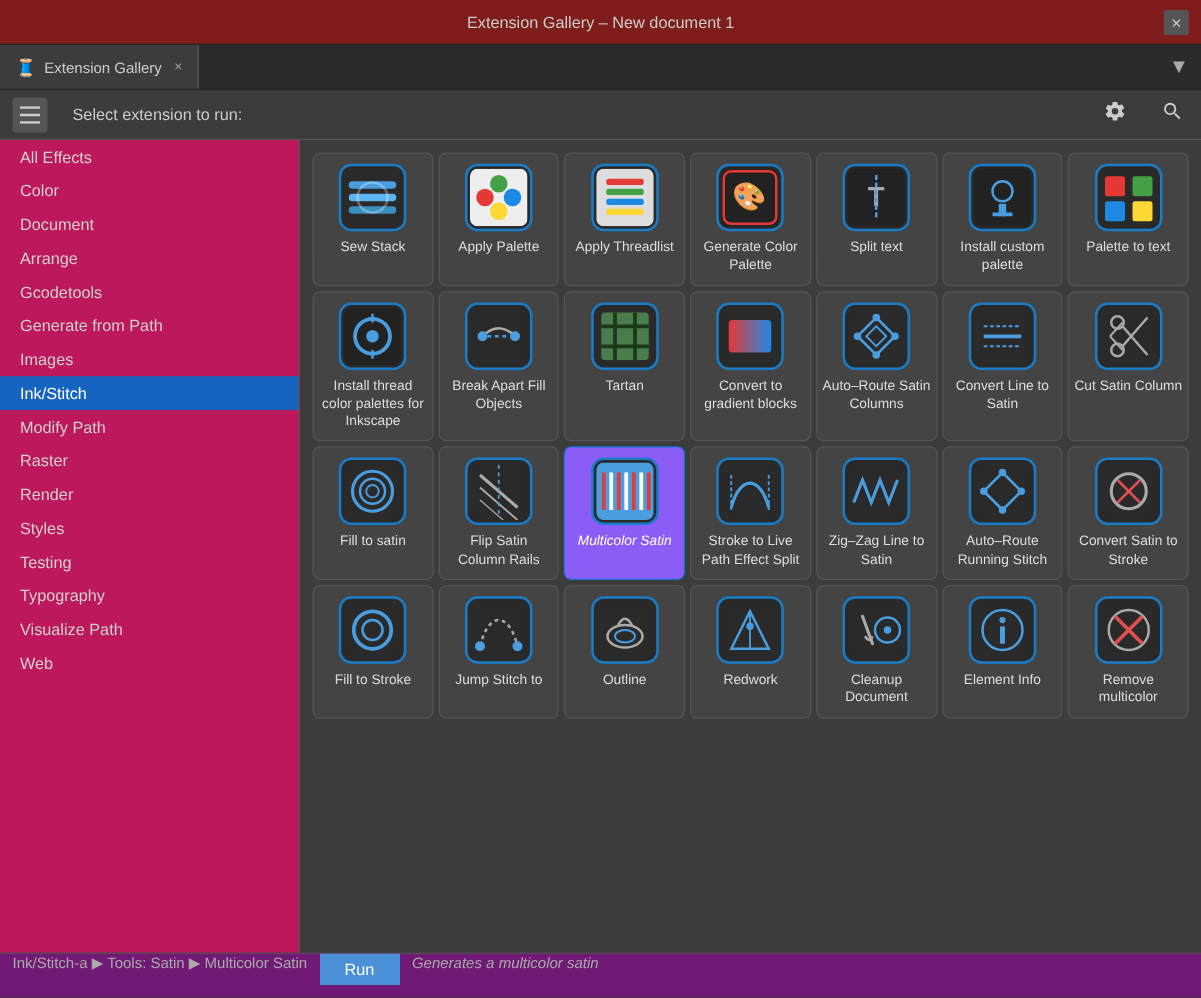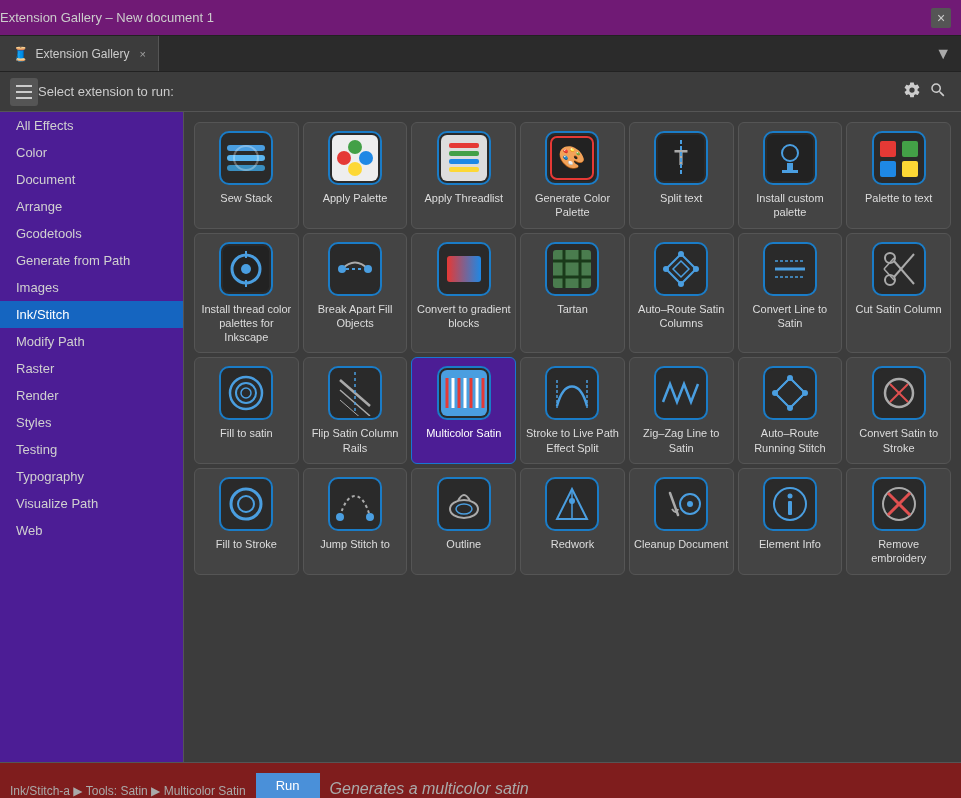--- a/index.html
+++ b/index.html
@@ -7,25 +7,25 @@
       font-family: -apple-system, BlinkMacSystemFont, "Segoe UI", sans-serif;
       background: #3c3c3c;
       color: #e0e0e0;
       width: 961px;
       height: 798px;
       overflow: hidden;
       font-size: 13px;
     }
     
     #title-bar {
-      background: #701a75;
+      background: #7f1d1d;
       height: 36px;
       display: flex;
       align-items: center;
-      justify-content: flex-start;
+      justify-content: center;
       position: relative;
       border-bottom: 1px solid #222;
     }
     #title-bar .title {
       color: #ccc;
       font-size: 13px;
     }
     #close-btn {
       position: absolute;
       right: 10px;
@@ -80,21 +80,21 @@
       font-size: 16px;
     }
     
     #toolbar {
       background: #3c3c3c;
       height: 40px;
       display: flex;
       align-items: center;
       padding: 0 10px;
       border-bottom: 1px solid #555;
-      gap: 0;
+      gap: 20px;
     }
     #toolbar .sidebar-toggle {
       width: 28px;
       height: 28px;
       background: #555;
       border: none;
       cursor: pointer;
       display: flex;
       align-items: center;
       justify-content: center;
@@ -114,22 +114,22 @@
       font-size: 16px;
       padding: 4px;
     }
     
     #main {
       display: flex;
       height: calc(798px - 36px - 36px - 40px - 36px);
     }
     
     #sidebar {
-      width: 184px;
-      background: #4c1d95;
+      width: 240px;
+      background: #be185d;
       border-right: 1px solid #555;
       overflow-y: auto;
       flex-shrink: 0;
     }
     .sidebar-item {
       padding: 6px 16px;
       cursor: pointer;
       color: #d0d0d0;
       font-size: 13px;
       border-radius: 0;
@@ -159,22 +159,23 @@
       flex-direction: column;
       align-items: center;
       padding: 8px 4px;
       border-radius: 6px;
       cursor: pointer;
       background: #444;
       border: 1px solid #555;
       min-height: 90px;
     }
     .ext-item.selected {
-      background: #4c1d95;
+      background: #8b5cf6;
       border-color: #1976d2;
+      font-style: italic;
     }
     .ext-icon {
       width: 54px;
       height: 54px;
       border-radius: 10px;
       background: #2a2a2a;
       border: 2px solid #1a7cc7;
       display: flex;
       align-items: center;
       justify-content: center;
@@ -186,43 +187,43 @@
     .ext-label {
       font-size: 11px;
       text-align: center;
       color: #ddd;
       line-height: 1.3;
     }
     .ext-item.selected .ext-label { color: #fff; }
     
     #status-bar {
       height: 36px;
-      background: #7f1d1d;
+      background: #701a75;
       border-top: 1px solid #555;
       display: flex;
-      align-items: flex-end;
+      align-items: flex-start;
       padding: 0 10px;
       gap: 10px;
     }
     #status-bar .path-text {
       font-size: 12px;
       color: #aaa;
     }
     #status-bar .run-btn {
       background: #4a90d9;
       border: none;
       color: #fff;
       padding: 5px 20px;
       border-radius: 0;
       cursor: pointer;
       font-size: 13px;
     }
     #status-bar .generates-text {
       color: #aaa;
-      font-size: 16px;
+      font-size: 12px;
       font-style: italic;
     }
 
     
     #sidebar::-webkit-scrollbar { width: 6px; }
     #sidebar::-webkit-scrollbar-track { background: #333; }
     #sidebar::-webkit-scrollbar-thumb { background: #666; }
   </style>
 </head>
 <body>
@@ -385,43 +386,43 @@
               <circle cx="36" cy="23" r="4" fill="#4a9ee0"></circle>
               <line x1="14" y1="23" x2="32" y2="23" stroke="#4a9ee0" stroke-width="2" stroke-dasharray="3,3"></line>
             </svg>
           </div>
           <div class="ext-label">Break Apart Fill Objects</div>
         </div>
         <div class="ext-item">
           <div class="ext-icon">
             <svg width="46" height="46" viewBox="0 0 46 46">
               <rect width="46" height="46" rx="6" fill="#2a2a2a"></rect>
+              <rect x="4" y="4" width="38" height="38" rx="3" fill="#4a7c4e"></rect>
+              <line x1="4" y1="15" x2="42" y2="15" stroke="#1a3a1a" stroke-width="3"></line>
+              <line x1="4" y1="31" x2="42" y2="31" stroke="#1a3a1a" stroke-width="3"></line>
+              <line x1="15" y1="4" x2="15" y2="42" stroke="#1a3a1a" stroke-width="3"></line>
+              <line x1="31" y1="4" x2="31" y2="42" stroke="#1a3a1a" stroke-width="3"></line>
+            </svg>
+          </div>
+          <div class="ext-label">Tartan</div>
+        </div>
+        <div class="ext-item">
+          <div class="ext-icon">
+            <svg width="46" height="46" viewBox="0 0 46 46">
+              <rect width="46" height="46" rx="6" fill="#2a2a2a"></rect>
               <defs>
                 <linearGradient id="g1" x1="0" y1="0" x2="1" y2="0">
                   <stop offset="0" stop-color="#e53935"></stop>
                   <stop offset="1" stop-color="#1e88e5"></stop>
                 </linearGradient>
               </defs>
               <rect x="6" y="10" width="34" height="26" rx="3" fill="url(#g1)"></rect>
             </svg>
           </div>
           <div class="ext-label">Convert to gradient blocks</div>
-        </div>
-        <div class="ext-item">
-          <div class="ext-icon">
-            <svg width="46" height="46" viewBox="0 0 46 46">
-              <rect width="46" height="46" rx="6" fill="#2a2a2a"></rect>
-              <rect x="4" y="4" width="38" height="38" rx="3" fill="#4a7c4e"></rect>
-              <line x1="4" y1="15" x2="42" y2="15" stroke="#1a3a1a" stroke-width="3"></line>
-              <line x1="4" y1="31" x2="42" y2="31" stroke="#1a3a1a" stroke-width="3"></line>
-              <line x1="15" y1="4" x2="15" y2="42" stroke="#1a3a1a" stroke-width="3"></line>
-              <line x1="31" y1="4" x2="31" y2="42" stroke="#1a3a1a" stroke-width="3"></line>
-            </svg>
-          </div>
-          <div class="ext-label">Tartan</div>
         </div>
         <div class="ext-item">
           <div class="ext-icon">
             <svg width="46" height="46" viewBox="0 0 46 46">
               <rect width="46" height="46" rx="6" fill="#2a2a2a"></rect>
               <polygon points="23,8 38,23 23,38 8,23" fill="none" stroke="#4a9ee0" stroke-width="2"></polygon>
               <polygon points="23,15 31,23 23,31 15,23" fill="none" stroke="#4a9ee0" stroke-width="1.5"></polygon>
               <circle cx="23" cy="8" r="3" fill="#4a9ee0"></circle>
               <circle cx="38" cy="23" r="3" fill="#4a9ee0"></circle>
               <circle cx="23" cy="38" r="3" fill="#4a9ee0"></circle>
@@ -606,21 +607,21 @@
         </div>
         <div class="ext-item">
           <div class="ext-icon">
             <svg width="46" height="46" viewBox="0 0 46 46">
               <rect width="46" height="46" rx="6" fill="#2a2a2a"></rect>
               <circle cx="23" cy="23" r="16" fill="none" stroke="#aaa" stroke-width="2"></circle>
               <line x1="12" y1="12" x2="34" y2="34" stroke="#e05050" stroke-width="3"></line>
               <line x1="34" y1="12" x2="12" y2="34" stroke="#e05050" stroke-width="3"></line>
             </svg>
           </div>
-          <div class="ext-label">Remove embroidery</div>
+          <div class="ext-label">Remove multicolor</div>
         </div>
       </div>
   </div>
 </div>
 
 <div id="status-bar">
   <span class="path-text">Ink/Stitch-a ▶ Tools: Satin ▶ Multicolor Satin</span>
   <button class="run-btn">Run</button>
   <span class="generates-text">Generates a multicolor satin</span>
 </div>

